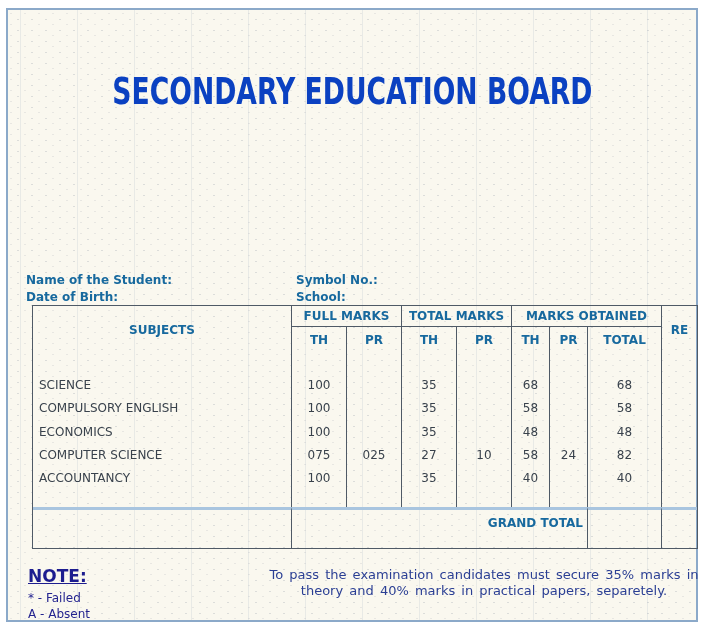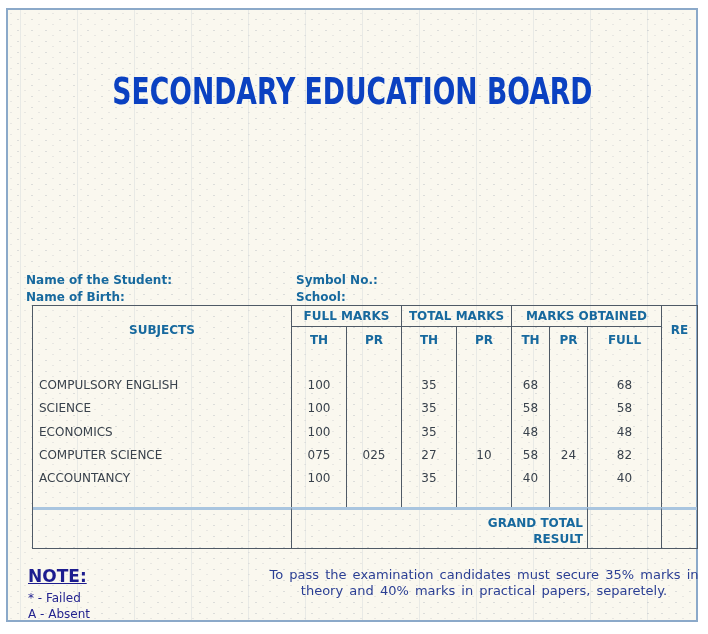--- a/index.html
+++ b/index.html
@@ -72,43 +72,43 @@
 <body>
 
 <div class="page">
   <div class="sheet">
 
     <div class="title">
       <span>SECONDARY EDUCATION BOARD</span>
     </div>
 
     <div class="info-label lbl-name">Name of the Student:</div>
-    <div class="info-label lbl-dob">Name of Birth:</div>
+    <div class="info-label lbl-dob">Date of Birth:</div>
     <div class="info-label lbl-symbol">Symbol No.:</div>
     <div class="info-label lbl-school">School:</div>
 
     <div class="marks-table">
 
       <div class="cell h-subjects br">SUBJECTS</div>
       <div class="cell h-full br bb">FULL MARKS</div>
       <div class="cell h-pass br bb">TOTAL MARKS</div>
       <div class="cell h-obt br bb">MARKS OBTAINED</div>
       <div class="cell h-re">RE</div>
 
       <div class="cell r2 c2 br">TH</div>
       <div class="cell r2 c3 br">PR</div>
       <div class="cell r2 c4 br">TH</div>
       <div class="cell r2 c5 br">PR</div>
       <div class="cell r2 c6 br">TH</div>
       <div class="cell r2 c7 br">PR</div>
-      <div class="cell r2 c8 br">FULL</div>
+      <div class="cell r2 c8 br">TOTAL</div>
 
       <div class="body-col b-subject br">
+        <div>SCIENCE</div>
         <div>COMPULSORY ENGLISH</div>
-        <div>SCIENCE</div>
         <div>ECONOMICS</div>
         <div>COMPUTER SCIENCE</div>
         <div>ACCOUNTANCY</div>
       </div>
       <div class="body-col body-num c2 br">
         <div>100</div>
         <div>100</div>
         <div>100</div>
         <div>075</div>
         <div>100</div>
@@ -153,21 +153,20 @@
         <div>58</div>
         <div>48</div>
         <div>82</div>
         <div>40</div>
       </div>
       <div class="body-col body-num c9"></div>
 
       <div class="footer-cell f-left br"></div>
       <div class="footer-cell f-label br">
         <div>GRAND TOTAL</div>
-        <div>RESULT</div>
       </div>
       <div class="footer-cell f-total br"></div>
       <div class="footer-cell f-re"></div>
     </div>
 
     <div class="note">
       <div class="note-heading">NOTE:</div>
       <div class="note-item">* - Failed</div>
       <div class="note-item">A - Absent</div>
     </div>

